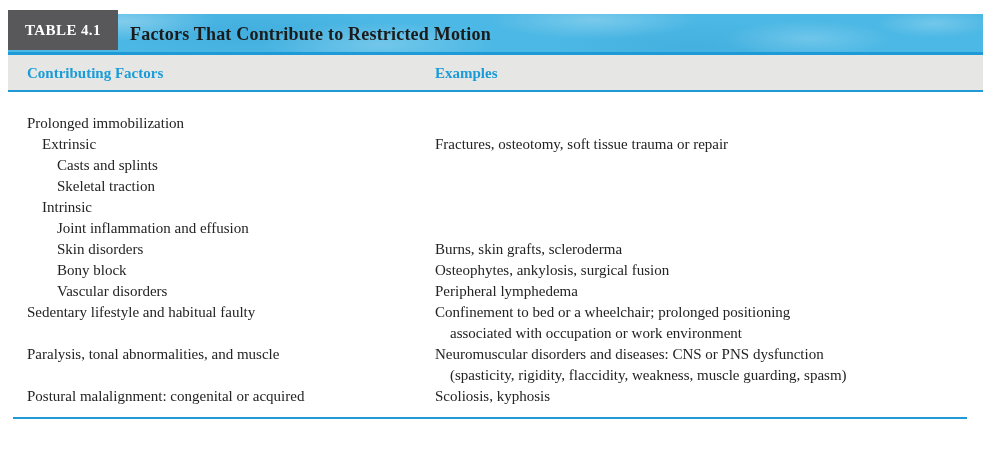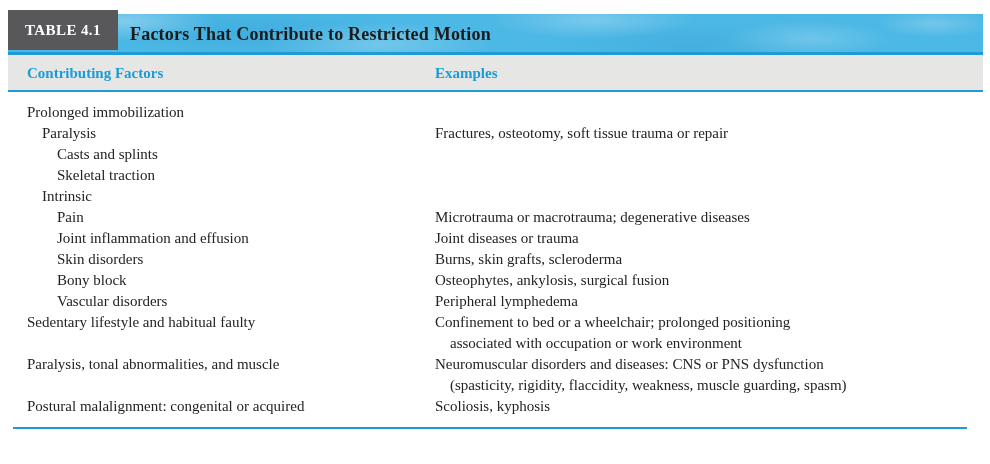--- a/index.html
+++ b/index.html
@@ -53,21 +53,21 @@
     left:122px; top:0; right:10px; height:44px;
     line-height:40px;
     font-size:18px; font-weight:bold;
     color:var(--title-text);
     letter-spacing:0.2px;
     white-space:nowrap; overflow:hidden;
   }
   
   .colhead {
     position:relative;
-    margin:0 7px 5px 8px;
+    margin:0 7px 16px 8px;
     height:37px;
     background:var(--header-bg);
     border-bottom:2px solid var(--rule-blue);
   }
   .colhead .col {
     position:absolute; top:0; height:37px; line-height:37px;
     font-size:15px; font-weight:bold;
     color:var(--header-text-blue);
     white-space:nowrap;
   }
@@ -116,21 +116,21 @@
 
   <div class="tbody" id="tbody">
       <div class="trow">
         <div class="cell factor">
           <div class="line indent-0">Prolonged immobilization</div>
         </div>
         <div class="cell example"></div>
       </div>
       <div class="trow">
         <div class="cell factor">
-          <div class="line indent-1">Paralysis</div>
+          <div class="line indent-1">Extrinsic</div>
         </div>
         <div class="cell example">
           <div class="line ">Fractures, osteotomy, soft tissue trauma or repair</div>
         </div>
       </div>
       <div class="trow">
         <div class="cell factor">
           <div class="line indent-2">Casts and splints</div>
         </div>
         <div class="cell example"></div>
@@ -142,32 +142,21 @@
         <div class="cell example"></div>
       </div>
       <div class="trow">
         <div class="cell factor">
           <div class="line indent-1">Intrinsic</div>
         </div>
         <div class="cell example"></div>
       </div>
       <div class="trow">
         <div class="cell factor">
-          <div class="line indent-2">Pain</div>
-        </div>
-        <div class="cell example">
-          <div class="line ">Microtrauma or macrotrauma; degenerative diseases</div>
-        </div>
-      </div>
-      <div class="trow">
-        <div class="cell factor">
           <div class="line indent-2">Joint inflammation and effusion</div>
-        </div>
-        <div class="cell example">
-          <div class="line ">Joint diseases or trauma</div>
         </div>
       </div>
       <div class="trow">
         <div class="cell factor">
           <div class="line indent-2">Skin disorders</div>
         </div>
         <div class="cell example">
           <div class="line ">Burns, skin grafts, scleroderma</div>
         </div>
       </div>

